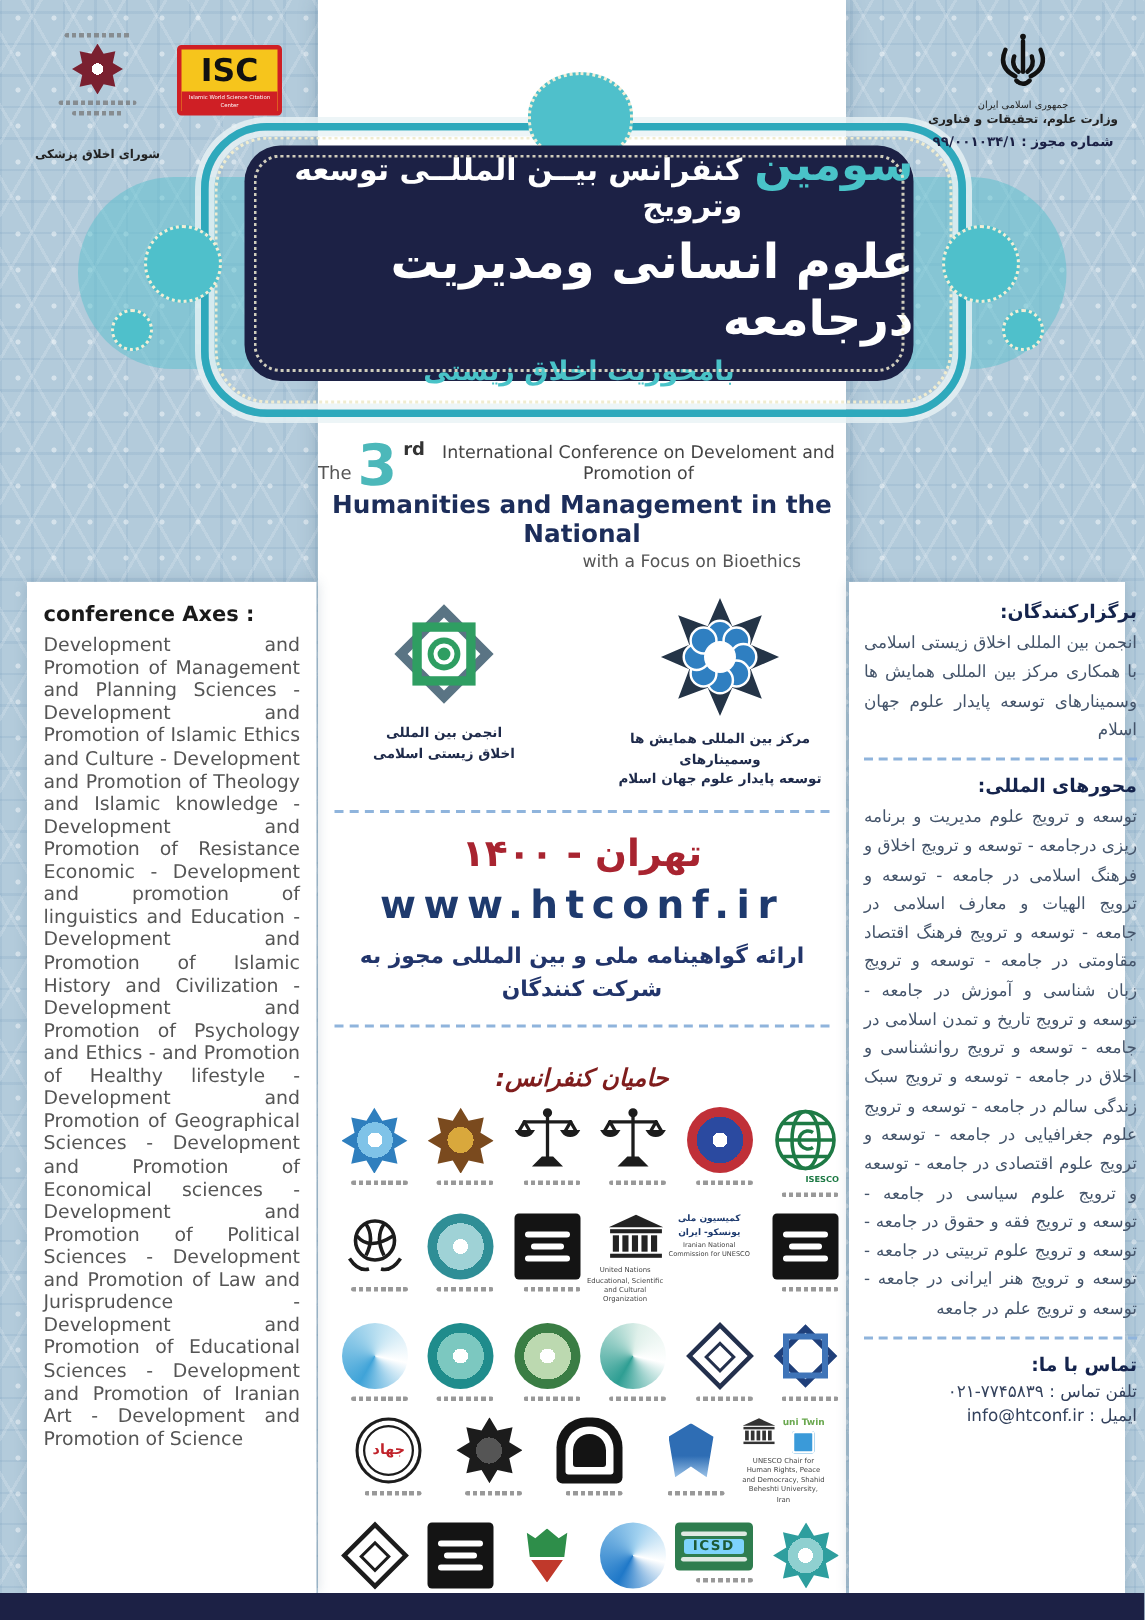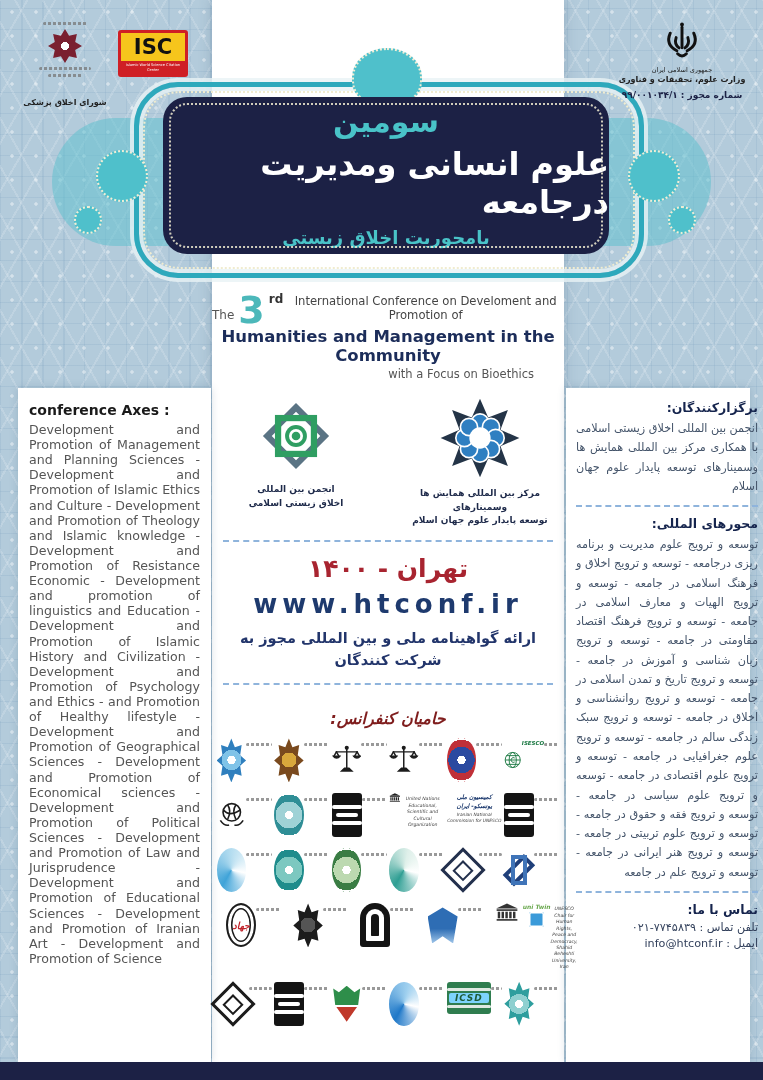--- a/index.html
+++ b/index.html
@@ -73,21 +73,21 @@
   .org-logos{display:flex;justify-content:center;align-items:flex-start;gap:44px;margin-top:16px;}
   .org-item{display:flex;flex-direction:column;align-items:center;width:140px;}
   .org-cap{font-size:9px;font-weight:bold;color:#1e2a4a;text-align:center;direction:rtl;line-height:1.5;margin-top:8px;}
   .dash{width:330px;border-top:2px dashed #8fb4dc;margin:12px 0 0 0;}
   .city-year{font-size:25px;font-weight:bold;color:#a82430;direction:rtl;margin-top:12px;}
   .website{font-size:26px;font-weight:bold;color:#1e3a6e;letter-spacing:5px;margin-top:6px;}
   .cert{font-size:14.5px;font-weight:bold;color:#22356b;direction:rtl;text-align:center;line-height:1.55;margin-top:8px;}
   .sponsors-heading{font-size:16px;font-weight:bold;color:#7f1d1d;direction:rtl;margin-top:24px;font-style:italic;}
   .sponsor-grid{width:348px;display:flex;flex-direction:column;gap:11px;margin-top:10px;}
   .sp-row{display:flex;justify-content:space-evenly;align-items:flex-start;}
-  .sp{display:flex;flex-direction:row;align-items:flex-start;width:55px;font-style:italic;}
+  .sp{display:flex;flex-direction:column;align-items:flex-end;width:55px;}
   .lg{width:44px;height:44px;}
   .rnd{border-radius:50%;box-sizing:border-box;}
   .cap{font-size:4.6px;color:#444;text-align:center;line-height:1.4;max-width:58px;margin-top:3px;}
   .glabel{font-size:5.5px;font-weight:bold;color:#1e7a45;margin-top:2px;}
   .sp .squig{width:38px;margin-top:5px;}
   
   .left-col{position:absolute;left:18px;top:388px;width:193px;height:674px;z-index:3;box-sizing:border-box;padding:14px 11px;overflow:hidden;}
   .lc-heading{font-size:14px;font-weight:bold;color:#1a1a1a;margin-bottom:4px;}
   .lc-body{font-size:12.6px;color:#555;line-height:1.2;text-align:justify;}
   .right-col{position:absolute;left:566px;top:388px;width:202px;height:674px;z-index:3;box-sizing:border-box;padding:12px 10px;direction:rtl;overflow:hidden;}
@@ -112,20 +112,21 @@
 <div class="orn-frame"></div>
 <div class="orn-med top"></div>
 <div class="orn-med left"></div>
 <div class="orn-med right"></div>
 <div class="orn-med lsm"></div>
 <div class="orn-med rsm"></div>
 
 <div class="navy-box">
   <div class="t-line1">
     <span class="t-accent">سومین</span>
+    <span>کنفرانس بیــن المللــی توسعه وترویج</span>
   </div>
   <div class="t-line2">علوم انسانی ومدیریت درجامعه</div>
   <div class="t-line3">بامحوریت اخلاق زیستی</div>
 </div>
 
 <div class="tl-logos">
   <div class="med-logo">
     <div class="squig"></div>
     <div class="med-flower"></div>
     <div class="squig" style="width:52px"></div>
@@ -157,21 +158,21 @@
 
 <div class="center-content">
 
   <div class="eng-block">
     <div class="eng-row1">
       <span class="eng-the">The</span>
       <span class="eng-num">3</span>
       <span class="eng-ord">rd</span>
       <span class="eng-line1">International Conference on Develoment and Promotion of</span>
     </div>
-    <div class="eng-line2">Humanities and Management in the Community</div>
+    <div class="eng-line2">Humanities and Management in the National</div>
     <div class="eng-line3">with a Focus on Bioethics</div>
   </div>
 
   <div class="org-logos">
     <div class="org-item">
       <svg width="78" height="78" viewBox="0 0 100 100">
         <rect x="24" y="24" width="52" height="52" fill="none" stroke="#5a7484" stroke-width="8" transform="rotate(45 50 50)"></rect>
         <rect x="27" y="27" width="46" height="46" fill="none" stroke="#2f9e62" stroke-width="8"></rect>
         <circle cx="50" cy="50" r="14" fill="#2f9e62"></circle>
         <circle cx="50" cy="50" r="9" fill="#fff"></circle>

